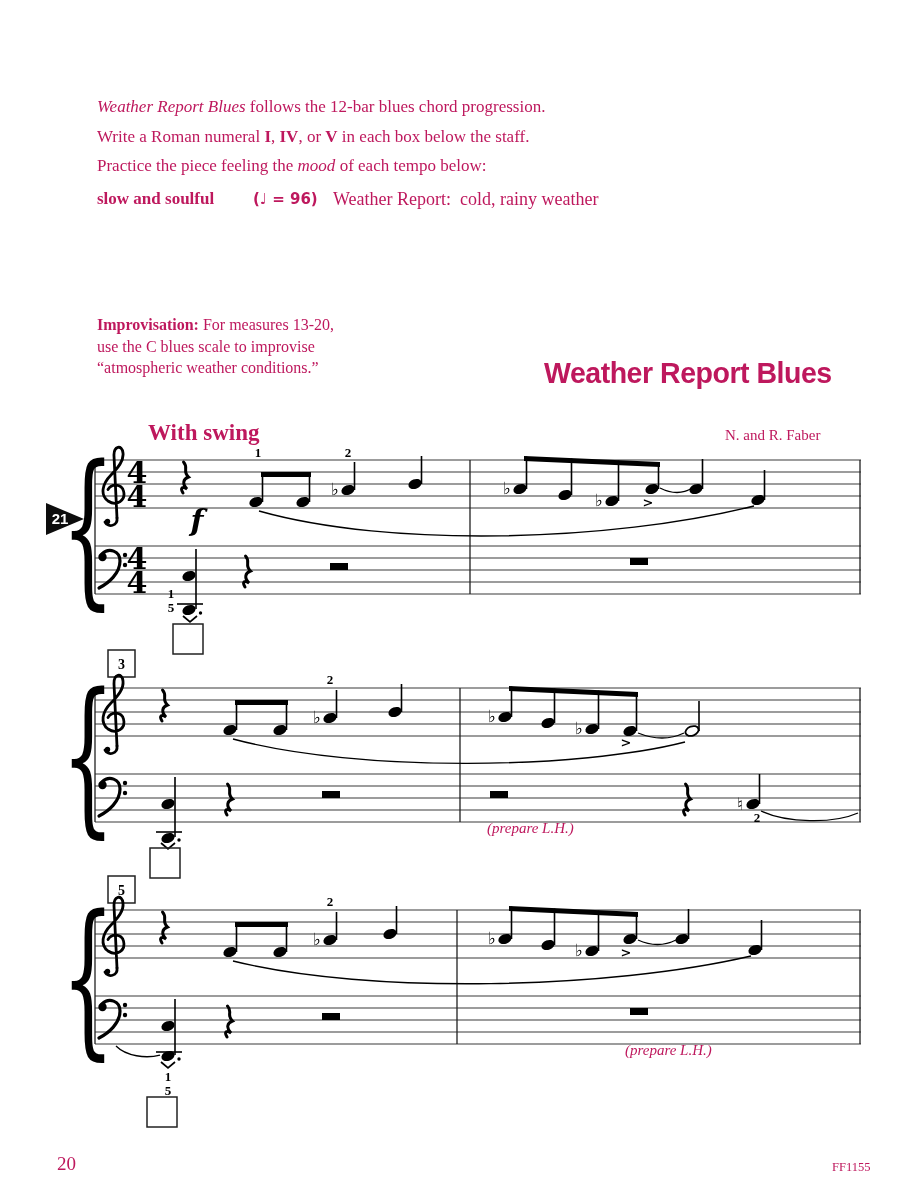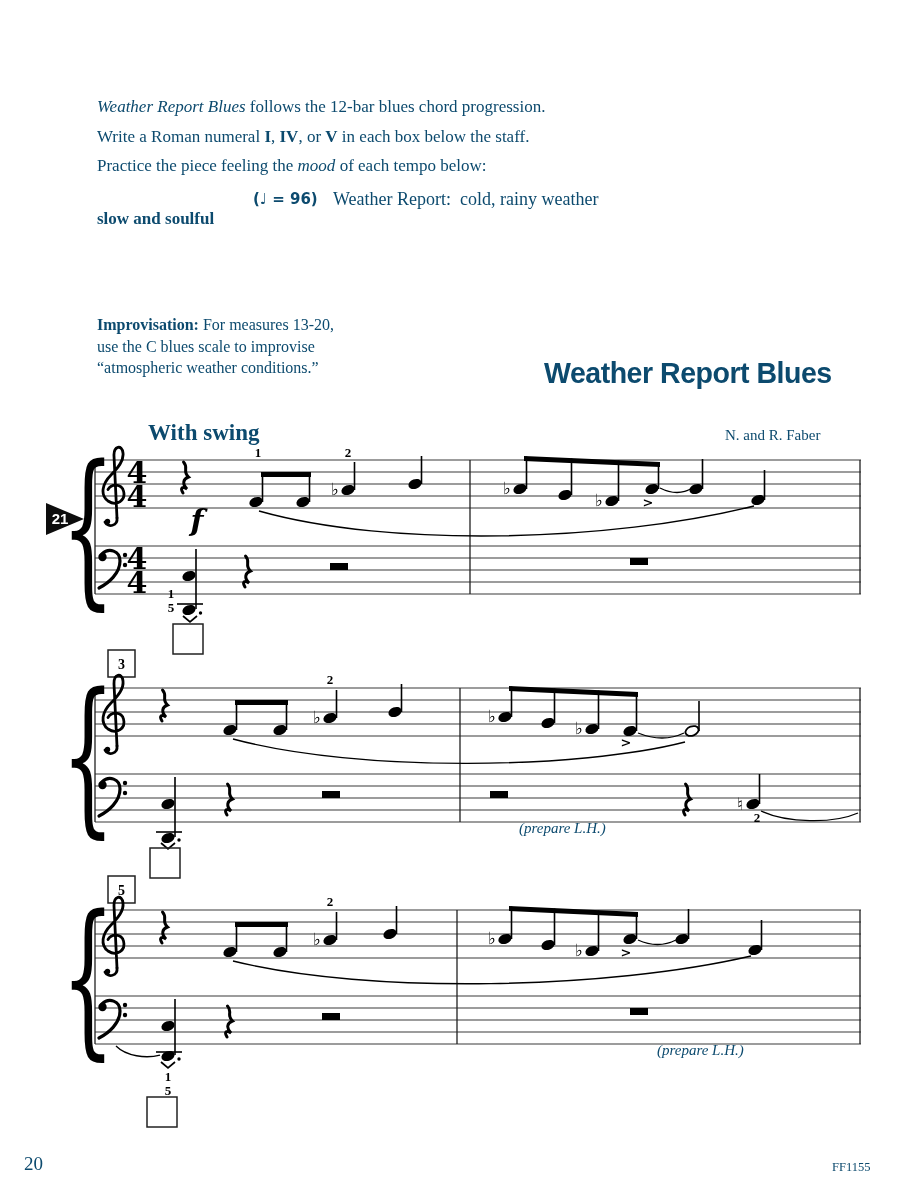--- a/index.html
+++ b/index.html
@@ -1,33 +1,33 @@
 <!DOCTYPE html>
 <html><head>
 <meta charset="utf-8">
 <style>
   html,body{margin:0;padding:0;background:#e8e8e8;}
   #page{position:relative;width:900px;height:1200px;background:#ffffff;overflow:hidden;
-        font-family:"Liberation Serif",serif;color:#0c4a6e;}
+        font-family:"Liberation Serif",serif;color:#be185d;}
   .abs{position:absolute;}
   .body-line{font-size:17px;white-space:pre;}
   .rt-b{font-weight:bold;}
   .rt-i{font-style:italic;}
   .rt-bi{font-weight:bold;}
   .tempo-row{position:absolute;left:97px;width:760px;height:24px;}
-  .t-label{position:absolute;left:0;font-weight:bold;font-size:17px;margin-top:20px;}
+  .t-label{position:absolute;left:0;font-weight:bold;font-size:17px;}
   .t-met{position:absolute;left:156px;font-family:"DejaVu Sans",sans-serif;font-weight:bold;font-size:15px;top:1px;}
   .t-desc{position:absolute;left:236px;font-size:18px;white-space:pre;}
   .improv-line{font-size:16px;white-space:pre;}
   #title{font-family:"Liberation Sans",sans-serif;font-weight:bold;font-size:30px;
          letter-spacing:-0.5px;transform:scaleX(0.95);transform-origin:left;white-space:pre;}
   #with-swing{font-weight:bold;font-size:23px;}
   #composer{font-size:15px;}
-  .prepare{font-style:italic;font-size:15px;white-space:pre;margin-left:32px;}
-  #page-num{font-size:19px;}
+  .prepare{font-style:italic;font-size:15px;white-space:pre;}
+  #page-num{font-size:19px;margin-left:33px;}
   #catalog{font-size:12.5px;}
   
   svg{position:absolute;left:0;top:0;}
   .stf{stroke:#3a3a3a;stroke-width:1.1;}
   .bar{stroke:#222;stroke-width:1.3;}
   .stem{stroke:#000;stroke-width:1.6;fill:none;}
   .nh{fill:#000;}
   .nh-open{fill:#fff;stroke:#000;stroke-width:1.8;}
   .beam{fill:#000;}
   .slur{stroke:#000;stroke-width:1.4;fill:none;}

